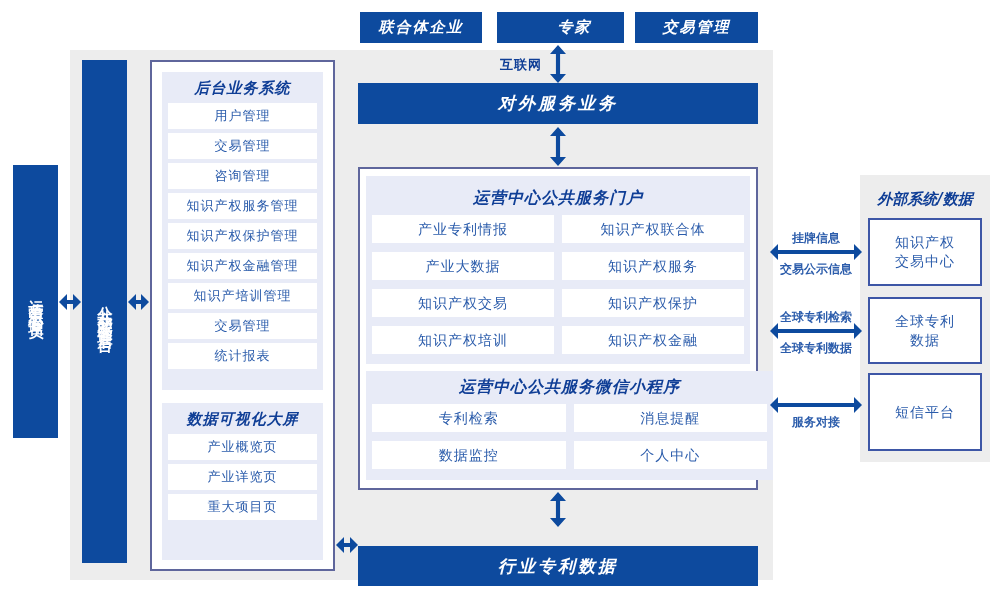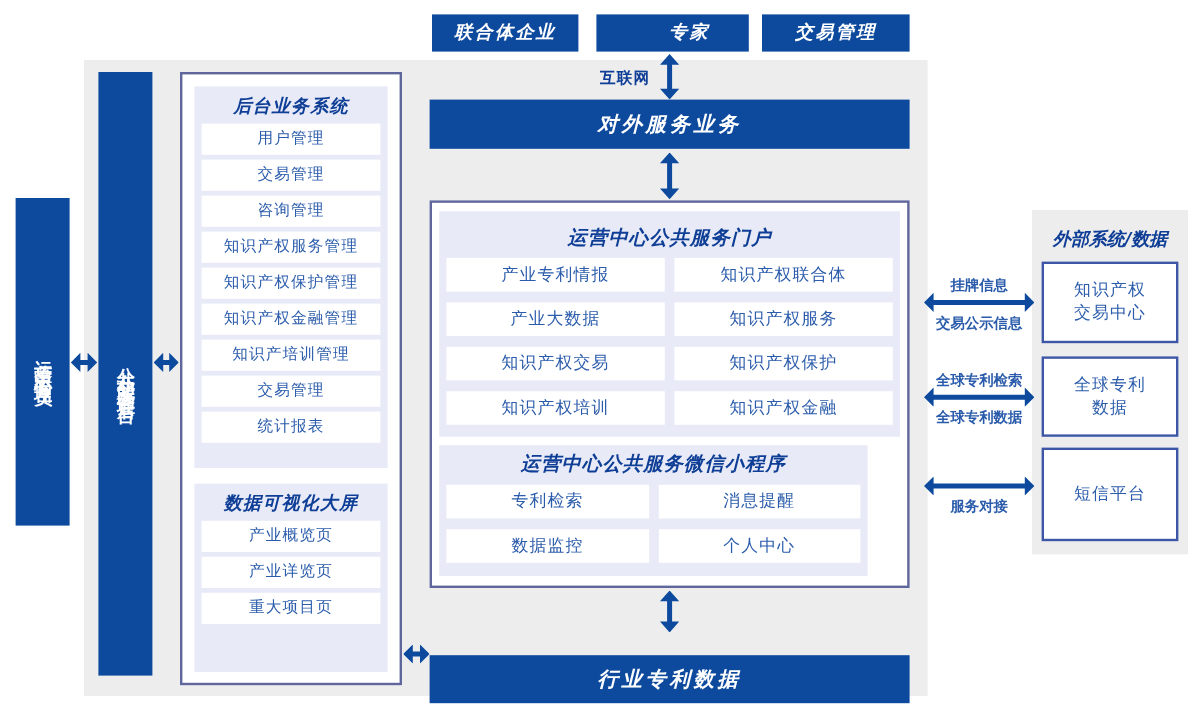--- a/index.html
+++ b/index.html
@@ -118,21 +118,21 @@
       <div class="item gitem">知识产权联合体</div>
       <div class="item gitem">产业大数据</div>
       <div class="item gitem">知识产权服务</div>
       <div class="item gitem">知识产权交易</div>
       <div class="item gitem">知识产权保护</div>
       <div class="item gitem">知识产权培训</div>
       <div class="item gitem">知识产权金融</div>
     </div>
   </div>
 
-  <div class="abs section" style="left:366px;top:371px;width:357px;height:109px;">
+  <div class="abs section" style="left:366px;top:371px;width:407px;height:109px;">
     <div class="section-title" style="font-size:16px;">运营中心公共服务微信小程序</div>
     <div class="grid2">
       <div class="item gitem">专利检索</div>
       <div class="item gitem">消息提醒</div>
       <div class="item gitem">数据监控</div>
       <div class="item gitem">个人中心</div>
     </div>
   </div>
 
   <div class="abs arrv" style="left:550px;top:492px;height:35px;"></div>

